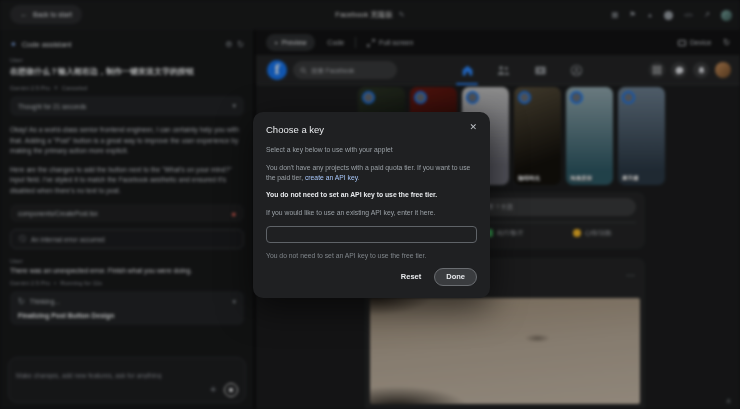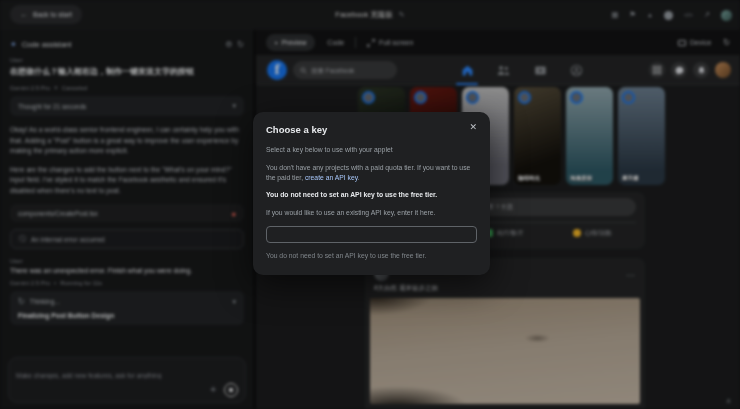--- a/index.html
+++ b/index.html
@@ -136,21 +136,21 @@
     background:
       radial-gradient(ellipse 38% 30% at 10% 104%, rgba(18,14,10,.95), rgba(18,14,10,0) 70%),
       radial-gradient(ellipse 30% 26% at 2% -2%, rgba(35,28,20,.9), rgba(35,28,20,0) 70%),
       radial-gradient(ellipse 6% 5% at 62% 38%, rgba(60,50,40,.5), rgba(60,50,40,0) 80%),
       linear-gradient(175deg,#a3927c 0%,#b9ab99 45%,#c7baa9 100%)}
   .fb-caret{position:absolute;right:9px;bottom:4px;color:#9aa0a6;font-size:7px}
 
   
   .modal{position:absolute;left:253px;top:112px;width:237px;background:#1f2022;border-radius:10px;
     padding:12px 13px;box-shadow:0 10px 34px rgba(0,0,0,.6);z-index:10}
-  .m-title{font-size:9.5px;font-weight:700;color:#e8eaed;margin-bottom:10px}
+  .m-title{font-size:9.5px;font-weight:400;color:#e8eaed;margin-bottom:10px}
   .m-close{position:absolute;top:11px;right:13px;color:#bdc1c6;font-size:9px;line-height:1}
   .m-p{font-size:6.8px;line-height:9.8px;color:#9aa0a6;margin-bottom:8px}
   .m-p.bold{color:#e8eaed;font-weight:700}
   .m-link{color:#a8c7fa}
   .m-input{display:block;width:100%;height:17px;background:transparent;border:1px solid #5f6368;
     border-radius:4px;margin:2px 0 9px;outline:none;color:#e8eaed;font-size:7px;padding:0 5px;font-family:inherit}
   .m-note{font-size:6.8px;color:#80868b;margin-bottom:4px}
   .m-actions{display:flex;justify-content:flex-end;align-items:center;gap:13px;margin-top:9px}
   .btn-reset{font-size:7.5px;font-weight:700;color:#e8eaed;background:none;border:none;font-family:inherit}
   .btn-done{font-size:7.5px;font-weight:700;color:#e8eaed;background:#3a3c3f;border:1px solid #6a6d71;
@@ -406,14 +406,18 @@
 
   <div class="modal">
     <div class="m-title">Choose a key</div>
     <span class="m-close">✕</span>
     <div class="m-p">Select a key below to use with your applet</div>
     <div class="m-p"><span>You don't have any projects with a paid quota tier. If you want to use the paid tier, </span><span class="m-link">create an API key</span><span>.</span></div>
     <div class="m-p bold">You do not need to set an API key to use the free tier.</div>
     <div class="m-p">If you would like to use an existing API key, enter it here.</div>
     <input class="m-input" type="text" value="" style="">
     <div class="m-note">You do not need to set an API key to use the free tier.</div>
+    <div class="m-actions">
+      <button class="btn-reset">Reset</button>
+      <button class="btn-done">Done</button>
+    </div>
   </div>
 </div>
 
 </body></html>

